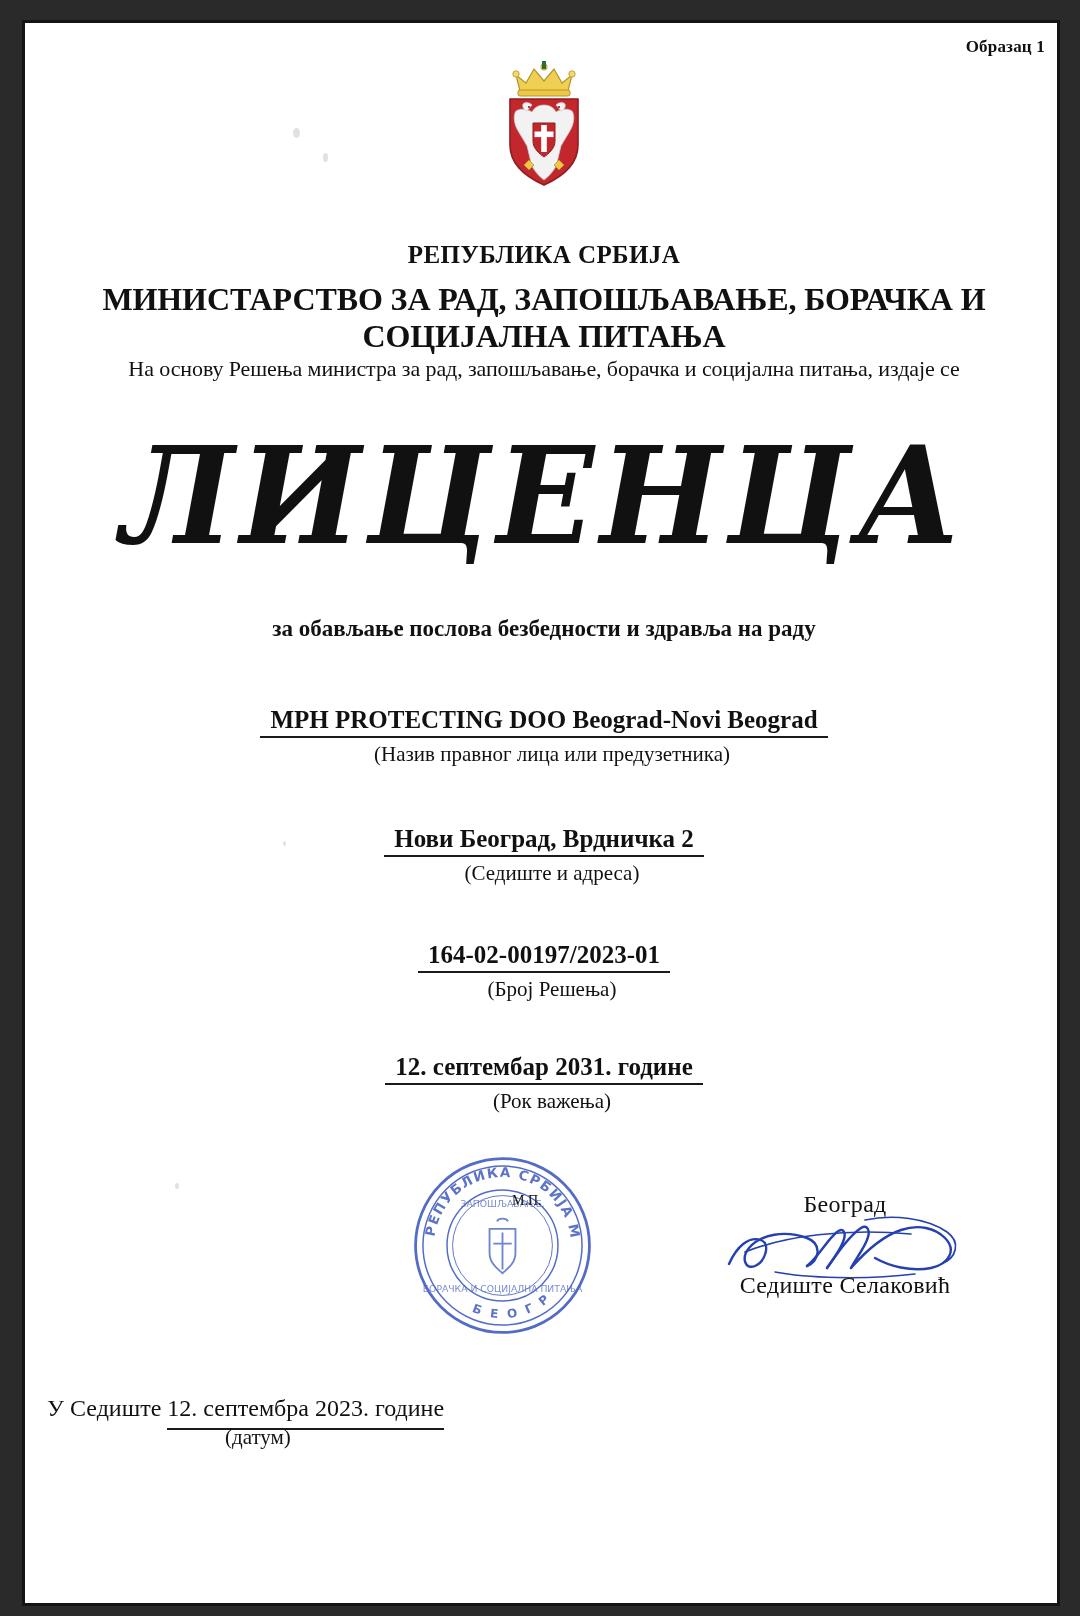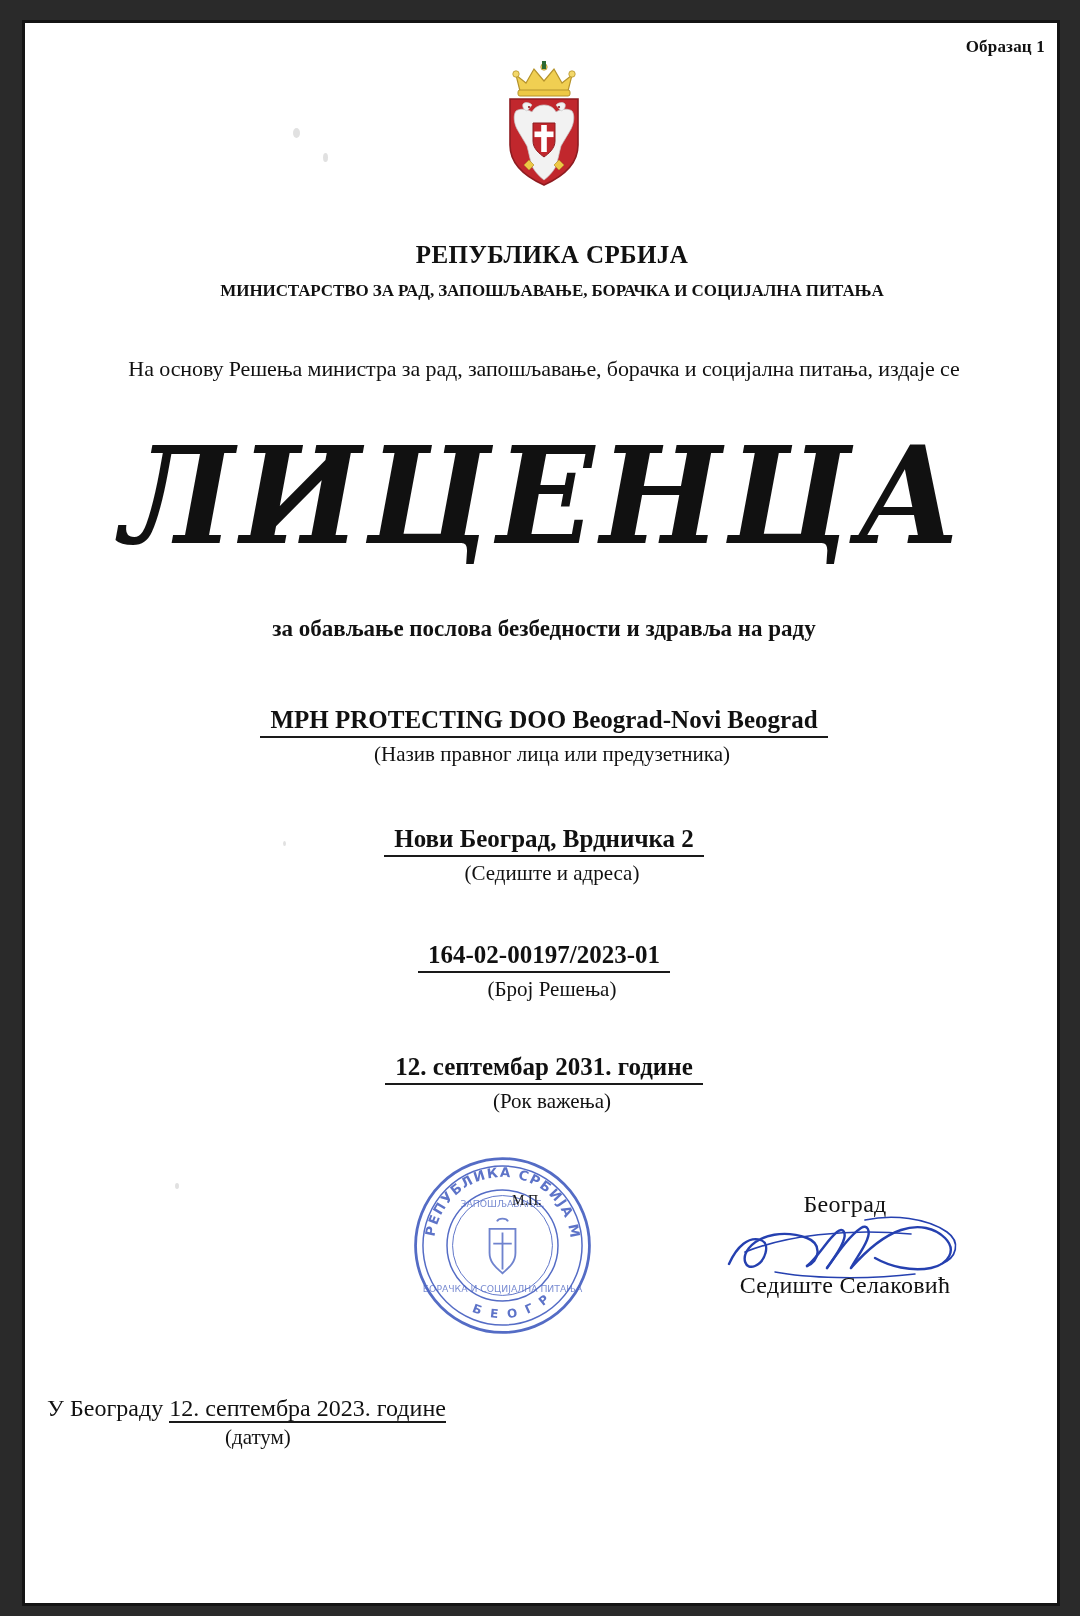--- a/index.html
+++ b/index.html
@@ -75,33 +75,32 @@
     height: 126px;
   }
 
   
   .hdr-block {
     position: absolute;
     top: 218px;
     left: 0;
     width: 100%;
     text-align: center;
-    margin-left: 8px;
   }
   .hdr1 {
     font-family: "Liberation Serif", serif;
     font-weight: bold;
     font-size: 25px;
     letter-spacing: 0.4px;
     margin-bottom: 12px;
   }
   .hdr2 {
     font-family: "Liberation Serif", serif;
     font-weight: bold;
-    font-size: 17px;
+    font-size: 32px;
     letter-spacing: -0.1px;
   }
 
   .basis {
     position: absolute;
     top: 333px;
     left: 0;
     width: 100%;
     text-align: center;
     font-size: 22px;
@@ -214,21 +213,21 @@
     left: 22px;
     top: 1372px;
     text-align: left;
   }
   .bottom-date .line1 {
     font-size: 24px;
     white-space: nowrap;
   }
   .bottom-date .line1 .dated {
     border-bottom: 2px solid #1a1a1a;
-    padding-bottom: 0;
+    padding-bottom: 7px;
   }
   .bottom-date .line2 {
     margin-top: 3px;
     font-size: 21px;
     padding-left: 178px;
   }
 
   
   .speck {
     position: absolute;
@@ -367,21 +366,21 @@
               <path d="M60 66 C90 72 150 74 200 68" stroke-width="1.5"></path>
             </g>
           </svg>
 
           <div class="minister-name">Седиште Селаковић</div>
         </div>
       </div>
 
       <div class="bottom-date">
         <div class="line1">
-          <span>У Београду</span>
+          <span>У Седиште</span>
           <span class="dated">12. септембра 2023. године</span>
         </div>
         <div class="line2">(датум)</div>
       </div>
 
       <div class="speck" style="left:268px; top:105px; width:7px; height:10px;"></div>
       <div class="speck" style="left:298px; top:130px; width:5px; height:9px;"></div>
       <div class="speck" style="left:150px; top:1160px; width:4px; height:6px;"></div>
       <div class="speck" style="left:258px; top:818px; width:3px; height:5px;"></div>
 

